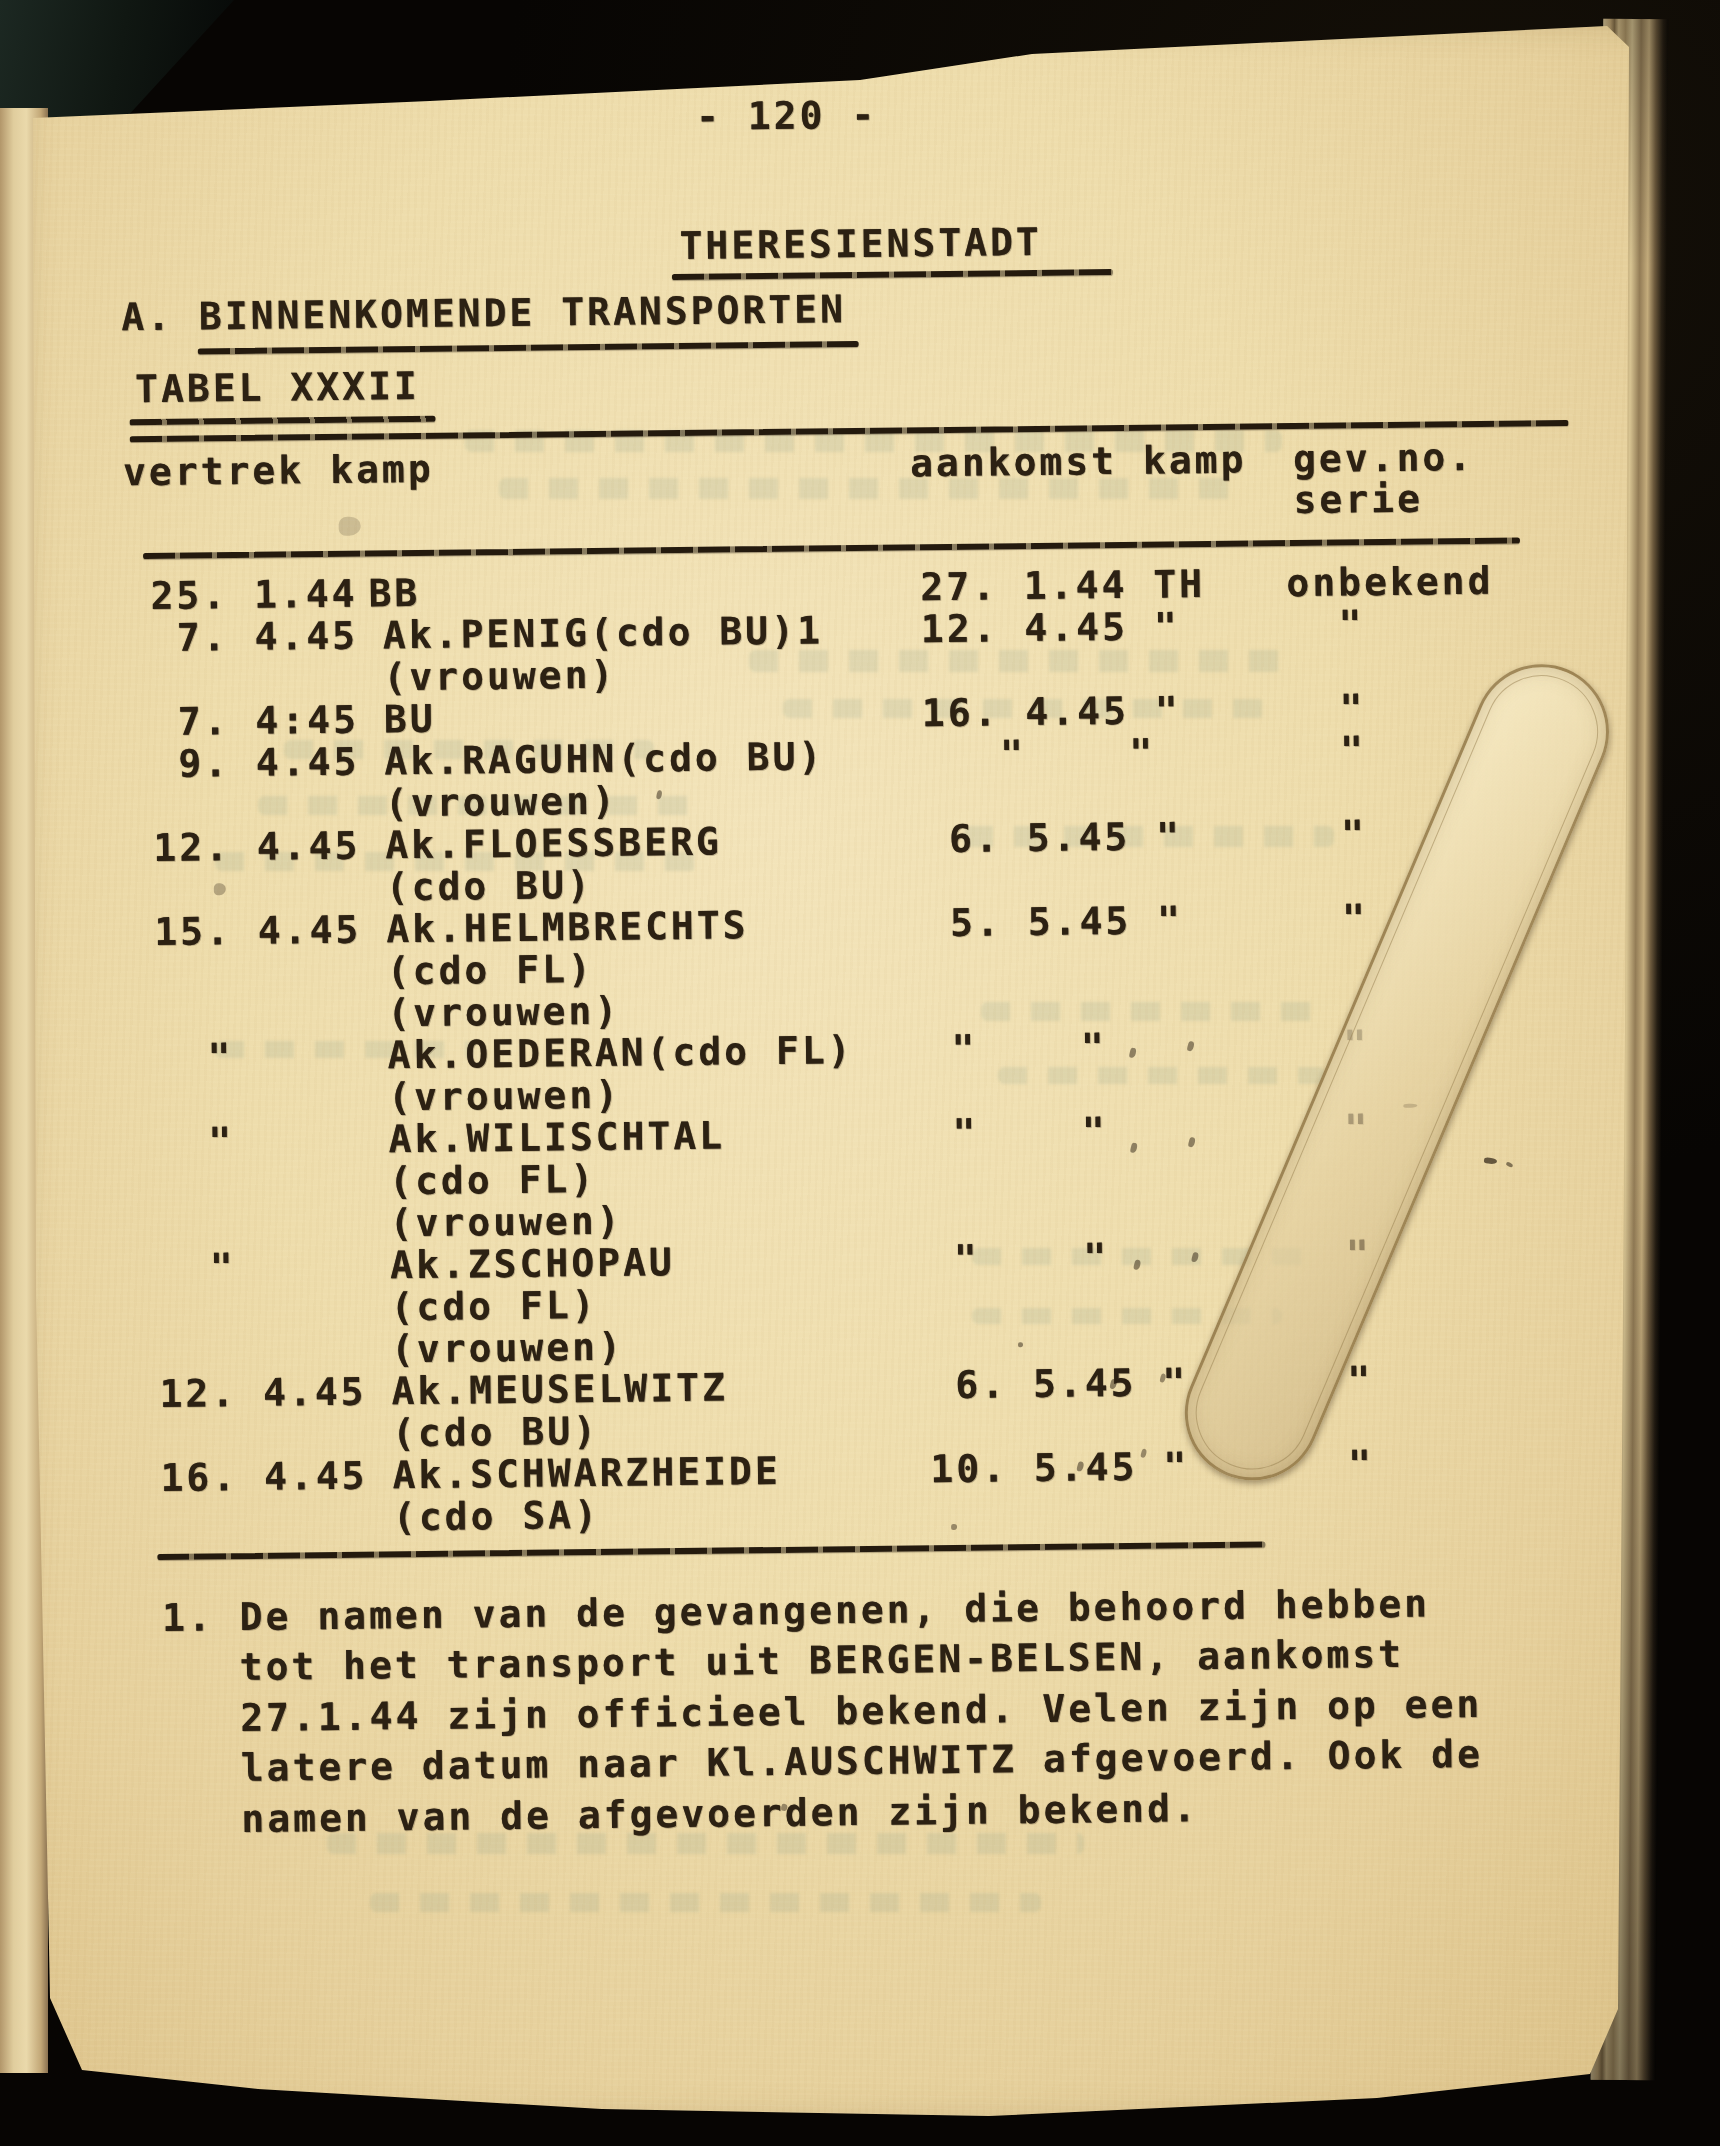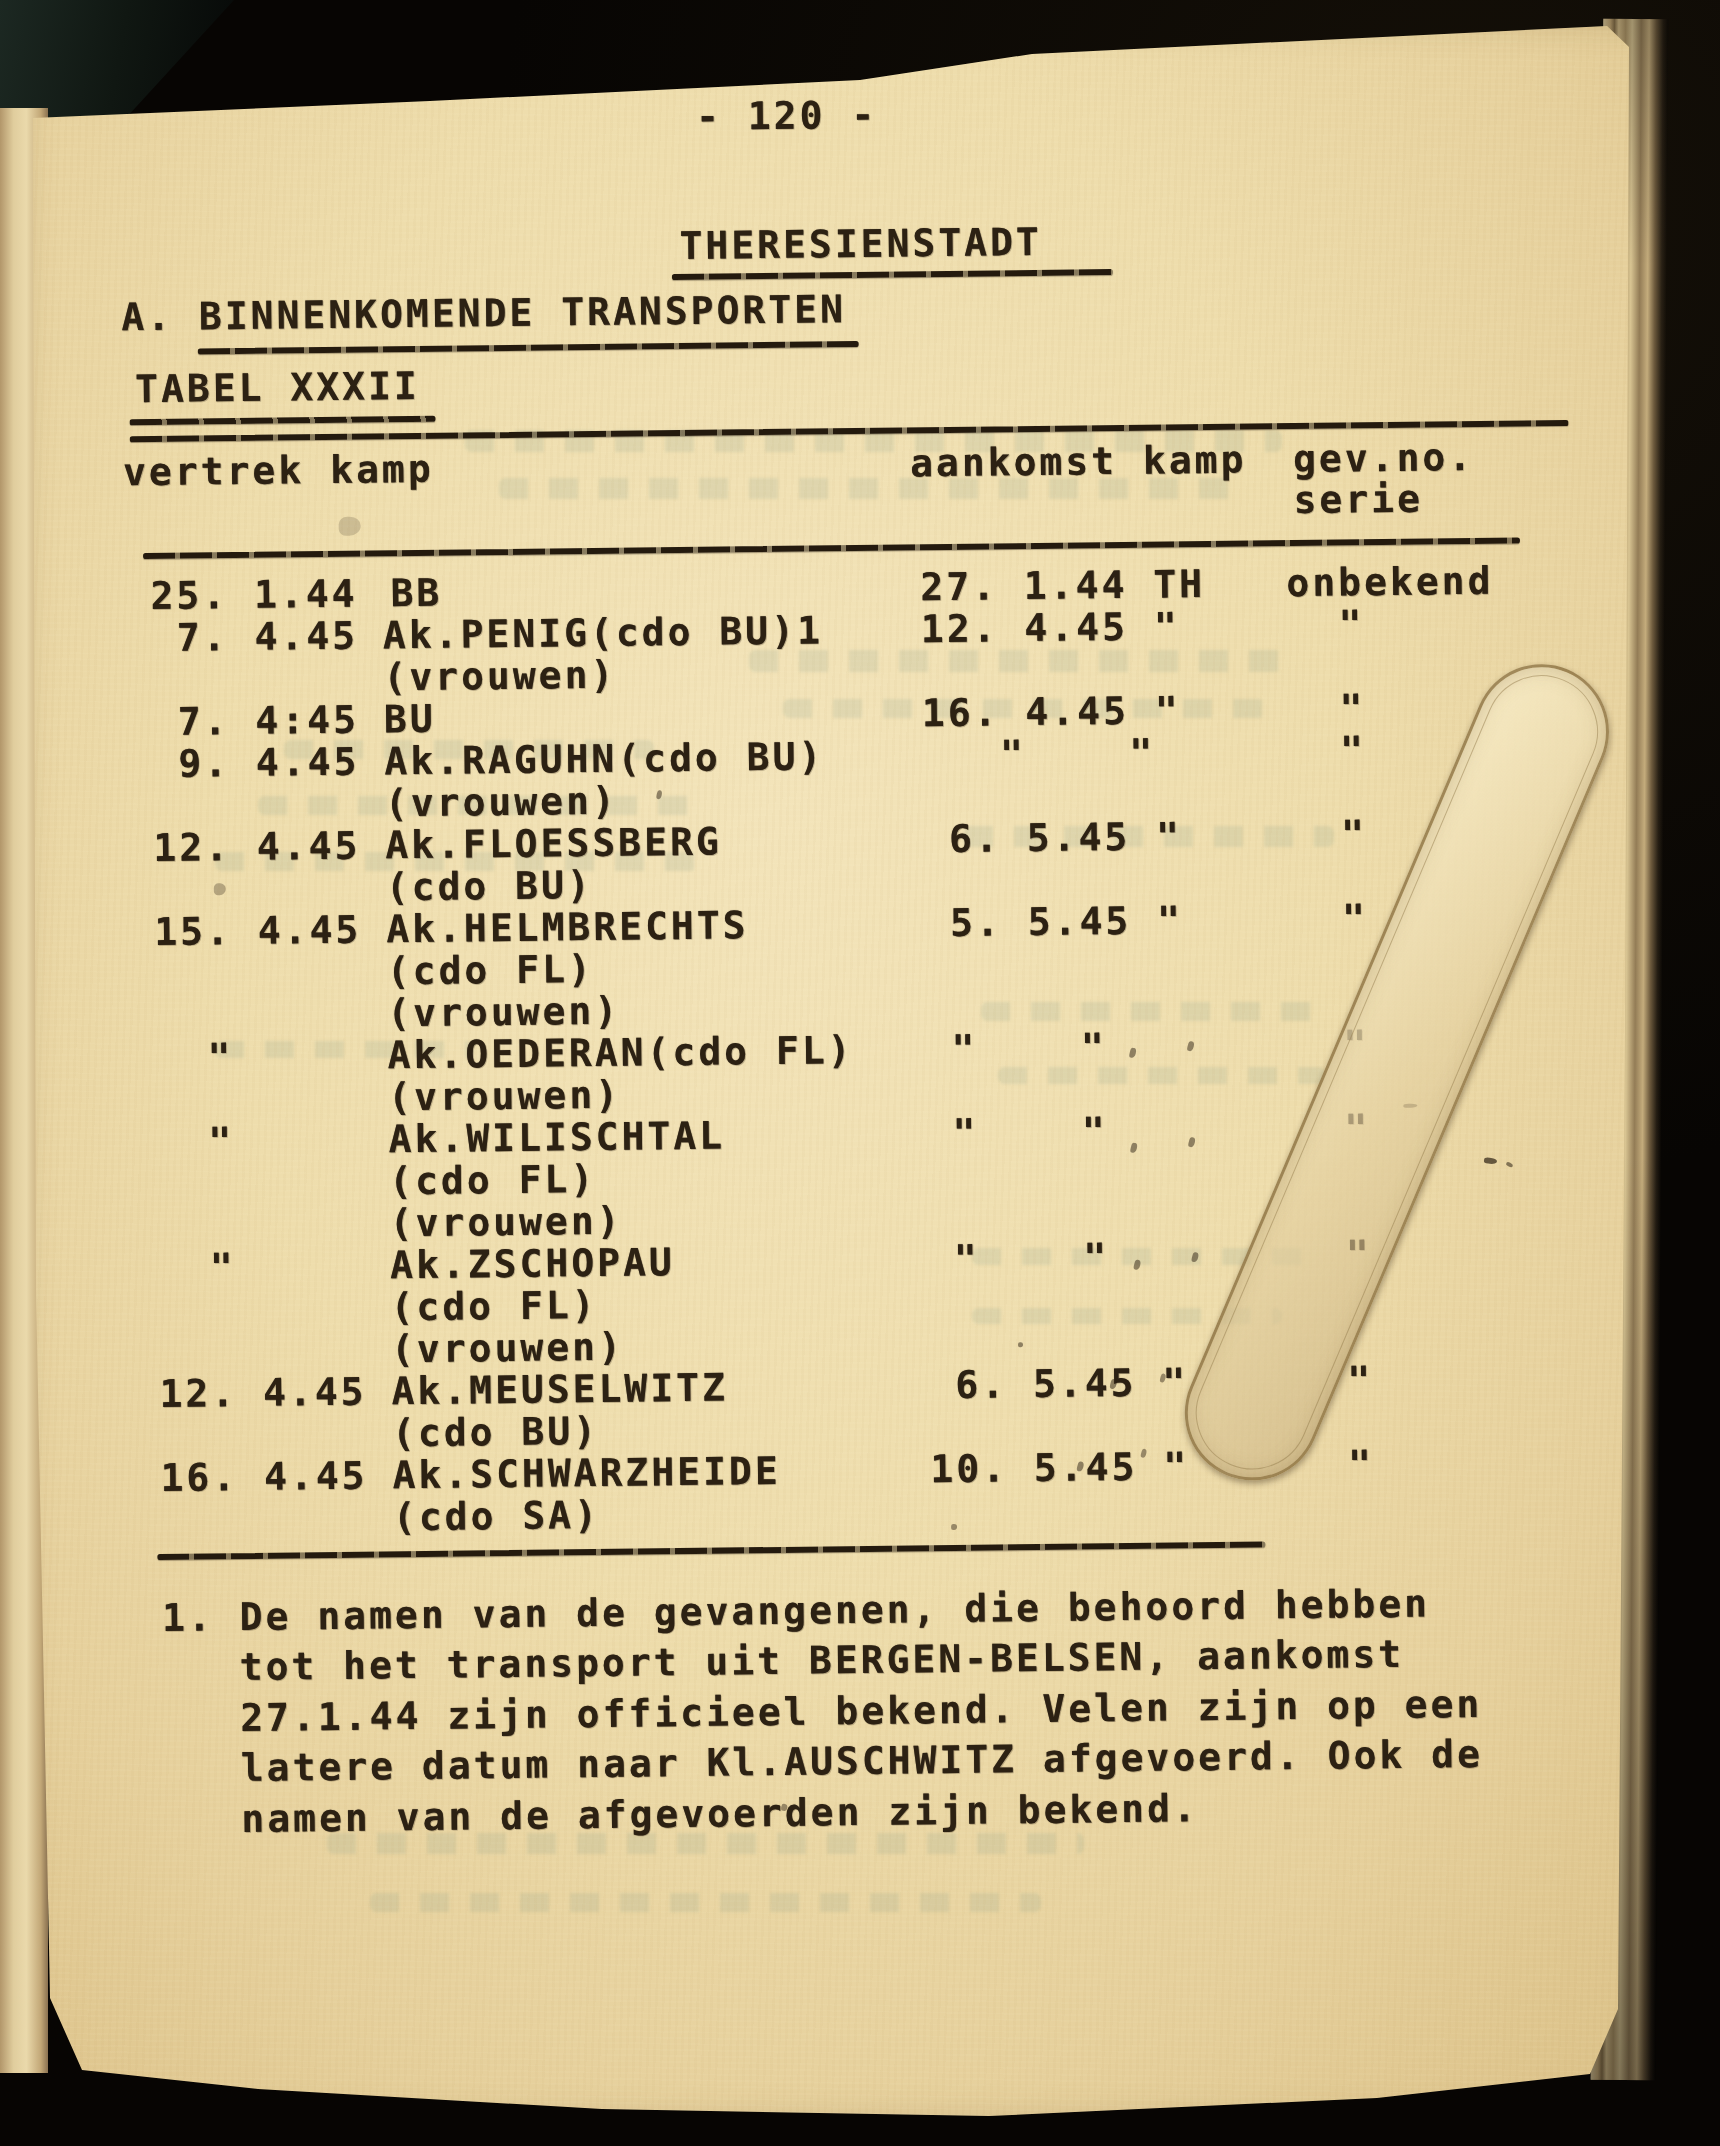--- a/index.html
+++ b/index.html
@@ -94,21 +94,21 @@
         <span class="cell" style="left:916px">aankomst kamp</span>
         <span class="cell" style="left:1299px">gev.no.</span>
       </div>
       <div class="line" style="top:485px">
         <span class="cell" style="left:1299px">serie</span>
       </div>
 
       <div class="rule" style="left:148px;top:545px;width:1377px"></div>
 
       <div id="rows">
-          <div class="line" style="top: 568px;"><span class="cell" style="left: 155px;">25. 1.44</span><span class="cell" style="left: 395px;">BB</span><span class="cell" style="left: 925px;">27. 1.44 TH</span><span class="cell" style="left: 1291px;">onbekend</span></div>
+          <div class="line" style="top: 568px;"><span class="cell" style="left: 155px;">25. 1.44</span><span class="cell" style="left: 373px;">BB</span><span class="cell" style="left: 925px;">27. 1.44 TH</span><span class="cell" style="left: 1291px;">onbekend</span></div>
           <div class="line" style="top: 610px;"><span class="cell" style="left: 155px;"> 7. 4.45</span><span class="cell" style="left: 387px;">Ak.PENIG(cdo BU)1</span><span class="cell" style="left: 925px;">12. 4.45 "</span><span class="cell" style="left: 1291px;">  "</span></div>
           <div class="line" style="top: 652px;"><span class="cell" style="left: 387px;">(vrouwen)</span></div>
           <div class="line" style="top: 694px;"><span class="cell" style="left: 155px;"> 7. 4:45</span><span class="cell" style="left: 387px;">BU</span><span class="cell" style="left: 925px;">16. 4.45 "</span><span class="cell" style="left: 1291px;">  "</span></div>
           <div class="line" style="top: 736px;"><span class="cell" style="left: 155px;"> 9. 4.45</span><span class="cell" style="left: 387px;">Ak.RAGUHN(cdo BU)</span><span class="cell" style="left: 925px;">   "    "</span><span class="cell" style="left: 1291px;">  "</span></div>
           <div class="line" style="top: 778px;"><span class="cell" style="left: 387px;">(vrouwen)</span></div>
           <div class="line" style="top: 820px;"><span class="cell" style="left: 155px;">12. 4.45</span><span class="cell" style="left: 387px;">Ak.FLOESSBERG</span><span class="cell" style="left: 925px;"> 6. 5.45 "</span><span class="cell" style="left: 1291px;">  "</span></div>
           <div class="line" style="top: 862px;"><span class="cell" style="left: 387px;">(cdo BU)</span></div>
           <div class="line" style="top: 904px;"><span class="cell" style="left: 155px;">15. 4.45</span><span class="cell" style="left: 387px;">Ak.HELMBRECHTS</span><span class="cell" style="left: 925px;"> 5. 5.45 "</span><span class="cell" style="left: 1291px;">  "</span></div>
           <div class="line" style="top: 946px;"><span class="cell" style="left: 387px;">(cdo FL)</span></div>
           <div class="line" style="top: 988px;"><span class="cell" style="left: 387px;">(vrouwen)</span></div>

